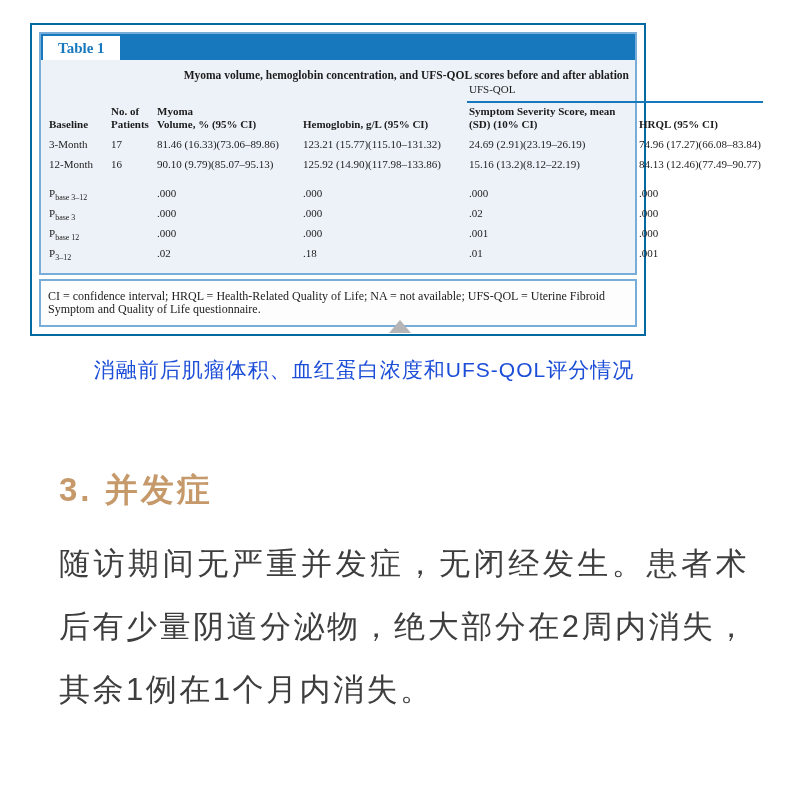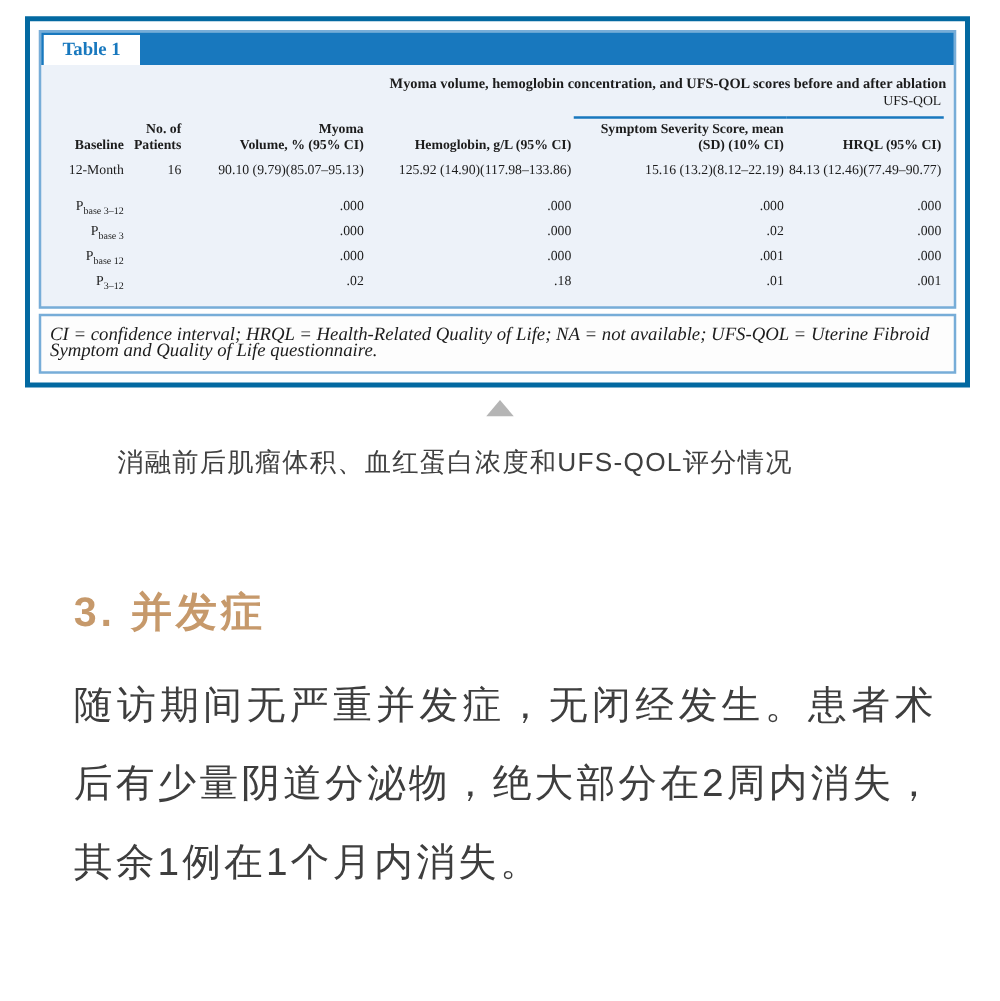--- a/index.html
+++ b/index.html
@@ -1,57 +1,57 @@
 <!DOCTYPE html>
 <html><head>
 <meta charset="utf-8">
 <style>
   html,body{margin:0;padding:0;}
   body{
     width:800px;height:801px;background:#ffffff;position:relative;
     font-family:"Liberation Serif",serif;overflow:hidden;
   }
   .figure{
-    position:absolute;left:20px;top:13px;width:756px;box-sizing:border-box;
-    margin:0;border:4px solid #0369a1;background:#ffffff;padding:7px;
+    position:absolute;left:20px;top:13px;width:616px;box-sizing:border-box;
+    margin:10px;border:2px solid #0369a1;background:#ffffff;padding:7px;
   }
   .tbox{border:2px solid #77add8;background:#edf2f9;}
   .bar{height:26px;background:#1878be;position:relative;}
   .tlabel{
     position:absolute;top:2px;left:2px;height:24px;line-height:24px;
     background:#ffffff;color:#1878be;font-weight:bold;font-size:15px;
     padding:0 15px;display:inline-block;
   }
   .ttitle{padding:9px 6px 0;font-size:11.5px;font-weight:bold;color:#1c1c1c;text-align:right;}
   table.dt{
     border-collapse:collapse;table-layout:fixed;margin:0 6px 8px;
     width:716px;font-size:11px;color:#1c1c1c;
   }
   table.dt td,table.dt th{
-    padding:2px 2px 5px;text-align:right;vertical-align:bottom;
+    padding:2px 2px 5px;text-align:left;vertical-align:bottom;
     line-height:13px;font-weight:normal;white-space:nowrap;overflow:visible;
   }
   table.dt thead th{font-weight:bold;}
   td.ufs{
     font-weight:bold;border-bottom:2px solid #1878be;padding-top:14px;
   }
   tr.gap-above td{padding-top:11px;}
   sub{font-size:8px;line-height:0;}
   .fnote{
     margin-top:4px;border:2px solid #77add8;background:#fdfdfd;
-    padding:9px 7px;font-size:15px;color:#1c1c1c;line-height:13px;font-style:italic;
+    padding:9px 7px;font-size:12px;color:#1c1c1c;line-height:13px;
   }
   .triangle{
     position:absolute;left:389px;top:320px;width:0;height:0;
     border-left:11px solid transparent;border-right:11px solid transparent;
     border-bottom:13px solid #b5b5b5;
   }
   .caption{
     position:absolute;left:0;top:356px;width:728px;text-align:center;
-    font-family:"Liberation Sans",sans-serif;font-size:21px;color:#404040;
+    font-family:"Liberation Sans",sans-serif;font-size:21px;color:#1d4ed8;
     letter-spacing:1px;margin:0;
   }
   .heading{
     position:absolute;left:59px;top:468px;margin:0;
     font-family:"Liberation Sans",sans-serif;font-size:33px;font-weight:bold;
     color:#c6996b;letter-spacing:3px;text-align:right;
   }
   .para{
     position:absolute;left:59px;top:532px;width:690px;margin:0;
     font-family:"Liberation Sans",sans-serif;font-size:31px;line-height:63px;
@@ -96,20 +96,28 @@
             <th>Hemoglobin, g/L (95% CI)</th>
             <th>
               <div>Symptom Severity Score, mean</div>
               <div>(SD) (10% CI)</div>
             </th>
             <th>HRQL (95% CI)</th>
           </tr>
         </thead>
         <tbody>
             <tr>
+              <td>3-Month</td>
+              <td>17</td>
+              <td>81.46 (16.33)(73.06–89.86)</td>
+              <td>123.21 (15.77)(115.10–131.32)</td>
+              <td>24.69 (2.91)(23.19–26.19)</td>
+              <td>74.96 (17.27)(66.08–83.84)</td>
+            </tr>
+            <tr>
               <td>12-Month</td>
               <td>16</td>
               <td>90.10 (9.79)(85.07–95.13)</td>
               <td>125.92 (14.90)(117.98–133.86)</td>
               <td>15.16 (13.2)(8.12–22.19)</td>
               <td>84.13 (12.46)(77.49–90.77)</td>
             </tr>
             <tr class="gap-above">
               <td>P<sub>base 3–12</sub></td>
               <td></td>

